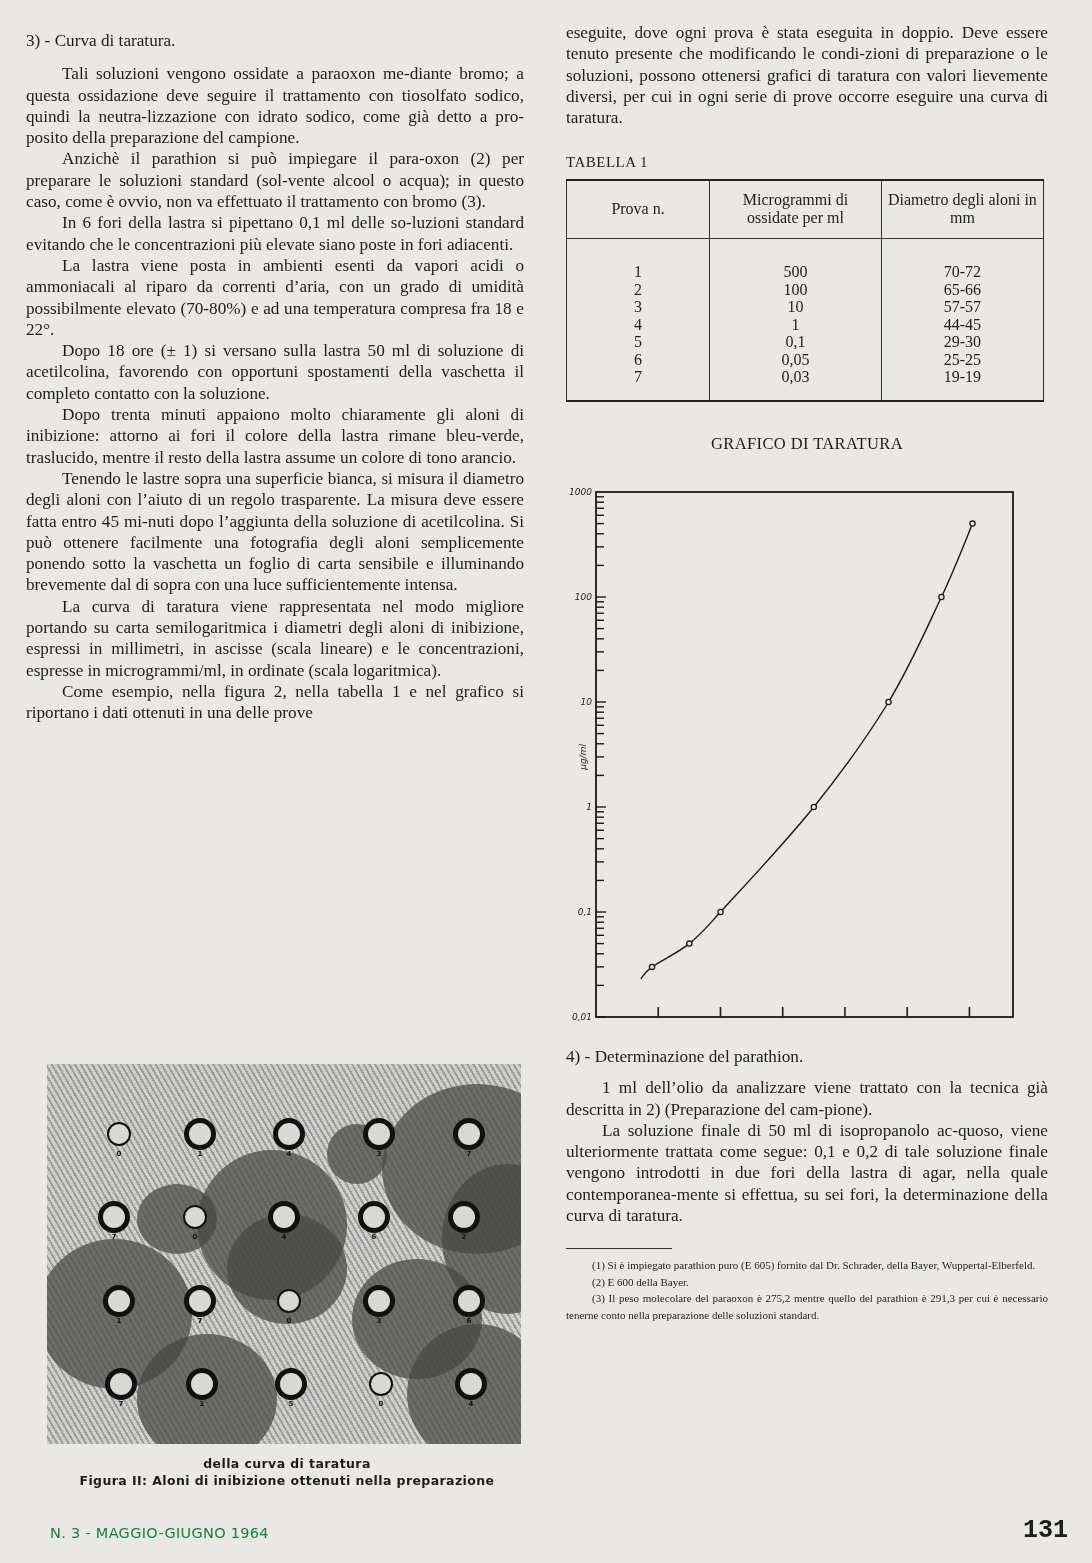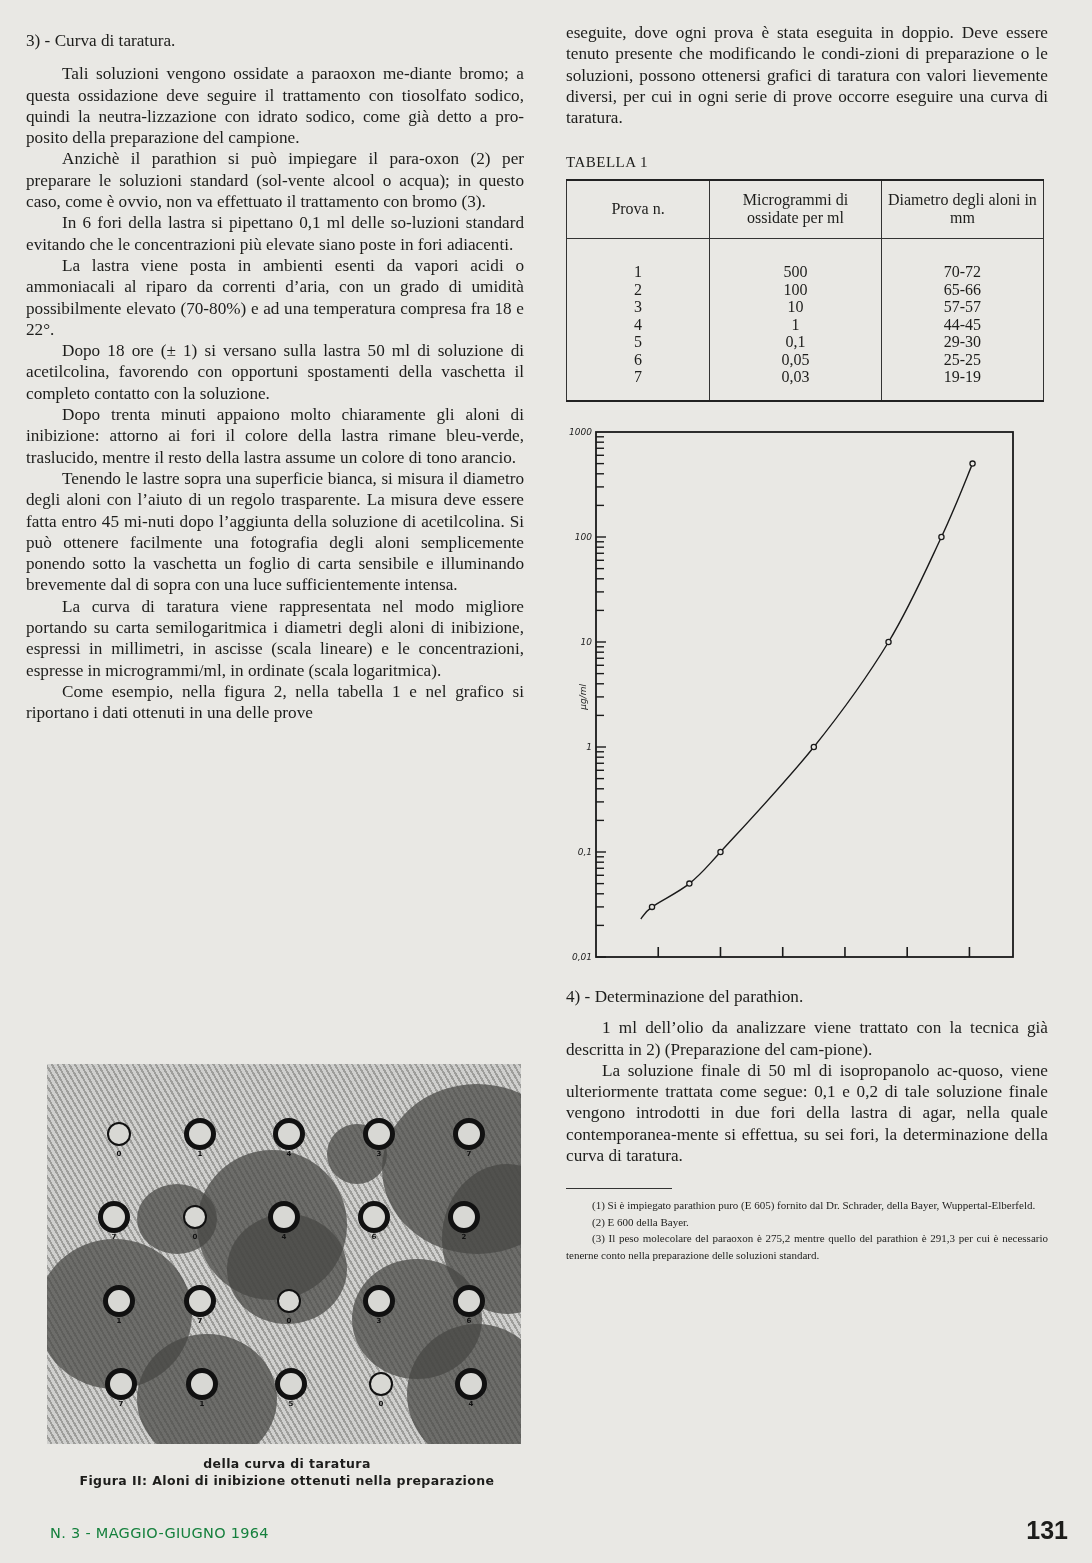--- a/index.html
+++ b/index.html
@@ -60,21 +60,21 @@
   .caption {
     position: absolute; left: 44px; top: 1455px; width: 486px; text-align: center;
     font-family: "DejaVu Sans", sans-serif; font-weight: bold; font-size: 12.5px; line-height: 17px; letter-spacing: 0.4px;
   }
   .footer-left {
     position: absolute; left: 50px; top: 1525px;
     font-family: "DejaVu Sans", sans-serif; font-size: 14.5px; letter-spacing: 0.3px; color: #15803d;
   }
   .page-num {
     position: absolute; right: 24px; top: 1516px;
-    font-family: Liberation Sans, sans-serif; font-weight: bold; font-size: 25px;
+    font-family: Liberation Mono, monospace; font-weight: bold; font-size: 25px;
   }
 </style>
 </head>
 <body>
 
 <div class="col-left">
   <p class="section-title">
     <span>3) -</span>
     <span class="it">Curva di taratura.</span>
   </p>
@@ -192,20 +192,21 @@
           <td>25-25</td>
         </tr>
         <tr class="last">
           <td>7</td>
           <td>0,03</td>
           <td>19-19</td>
         </tr>
       </tbody>
   </table>
 
+  <div class="chart-title">GRAFICO DI TARATURA</div>
   <div class="chart-wrap">
     <svg id="chart" width="490" height="560">
         <rect x="38" y="30" width="417" height="525" fill="none" stroke="#1a1a1a" stroke-width="1.8"></rect>
         <line x1="38" x2="48" y1="555" y2="555" stroke="#1a1a1a" stroke-width="1.4"></line>
         <line x1="38" x2="46" y1="523.391850455282" y2="523.391850455282" stroke="#1a1a1a" stroke-width="1.4"></line>
         <line x1="38" x2="46" y1="504.90226825443546" y2="504.90226825443546" stroke="#1a1a1a" stroke-width="1.4"></line>
         <line x1="38" x2="46" y1="491.78370091056394" y2="491.78370091056394" stroke="#1a1a1a" stroke-width="1.4"></line>
         <line x1="38" x2="46" y1="481.608149544718" y2="481.608149544718" stroke="#1a1a1a" stroke-width="1.4"></line>
         <line x1="38" x2="46" y1="473.2941187097174" y2="473.2941187097174" stroke="#1a1a1a" stroke-width="1.4"></line>
         <line x1="38" x2="46" y1="466.26470579850303" y2="466.26470579850303" stroke="#1a1a1a" stroke-width="1.4"></line>

